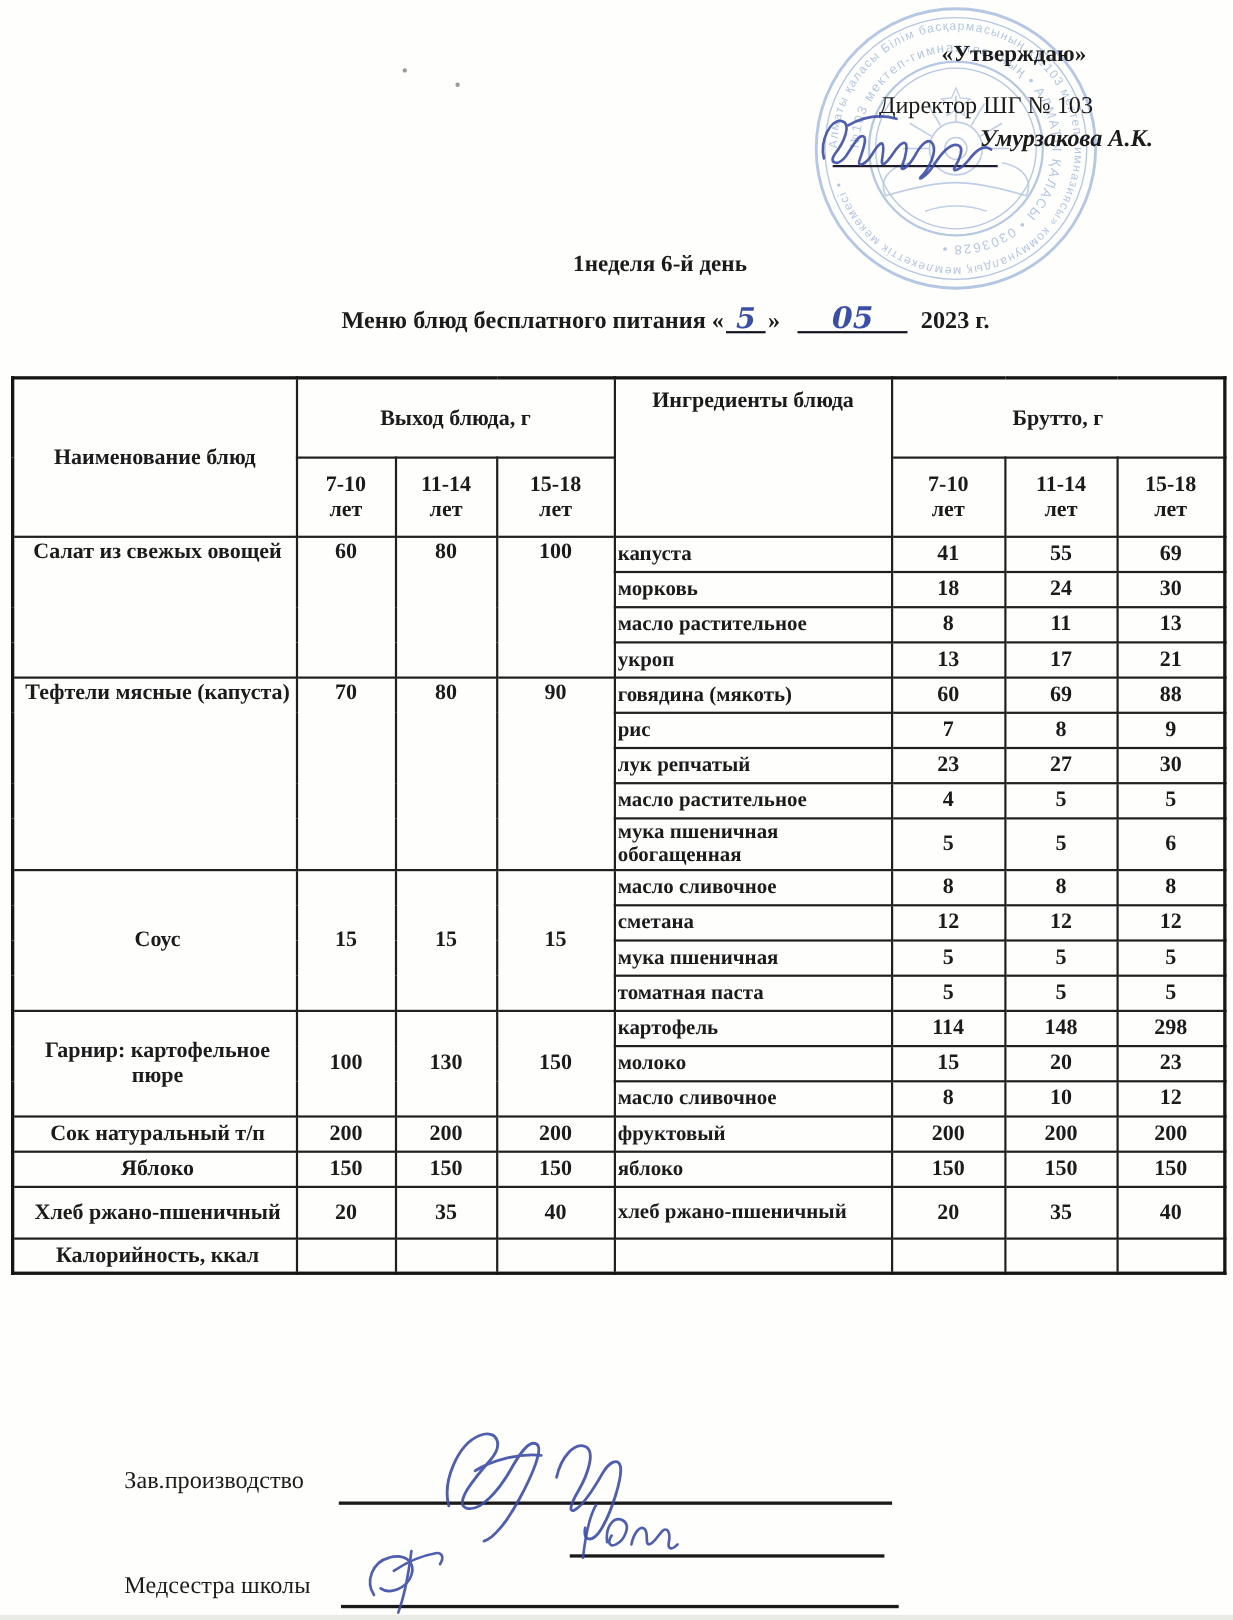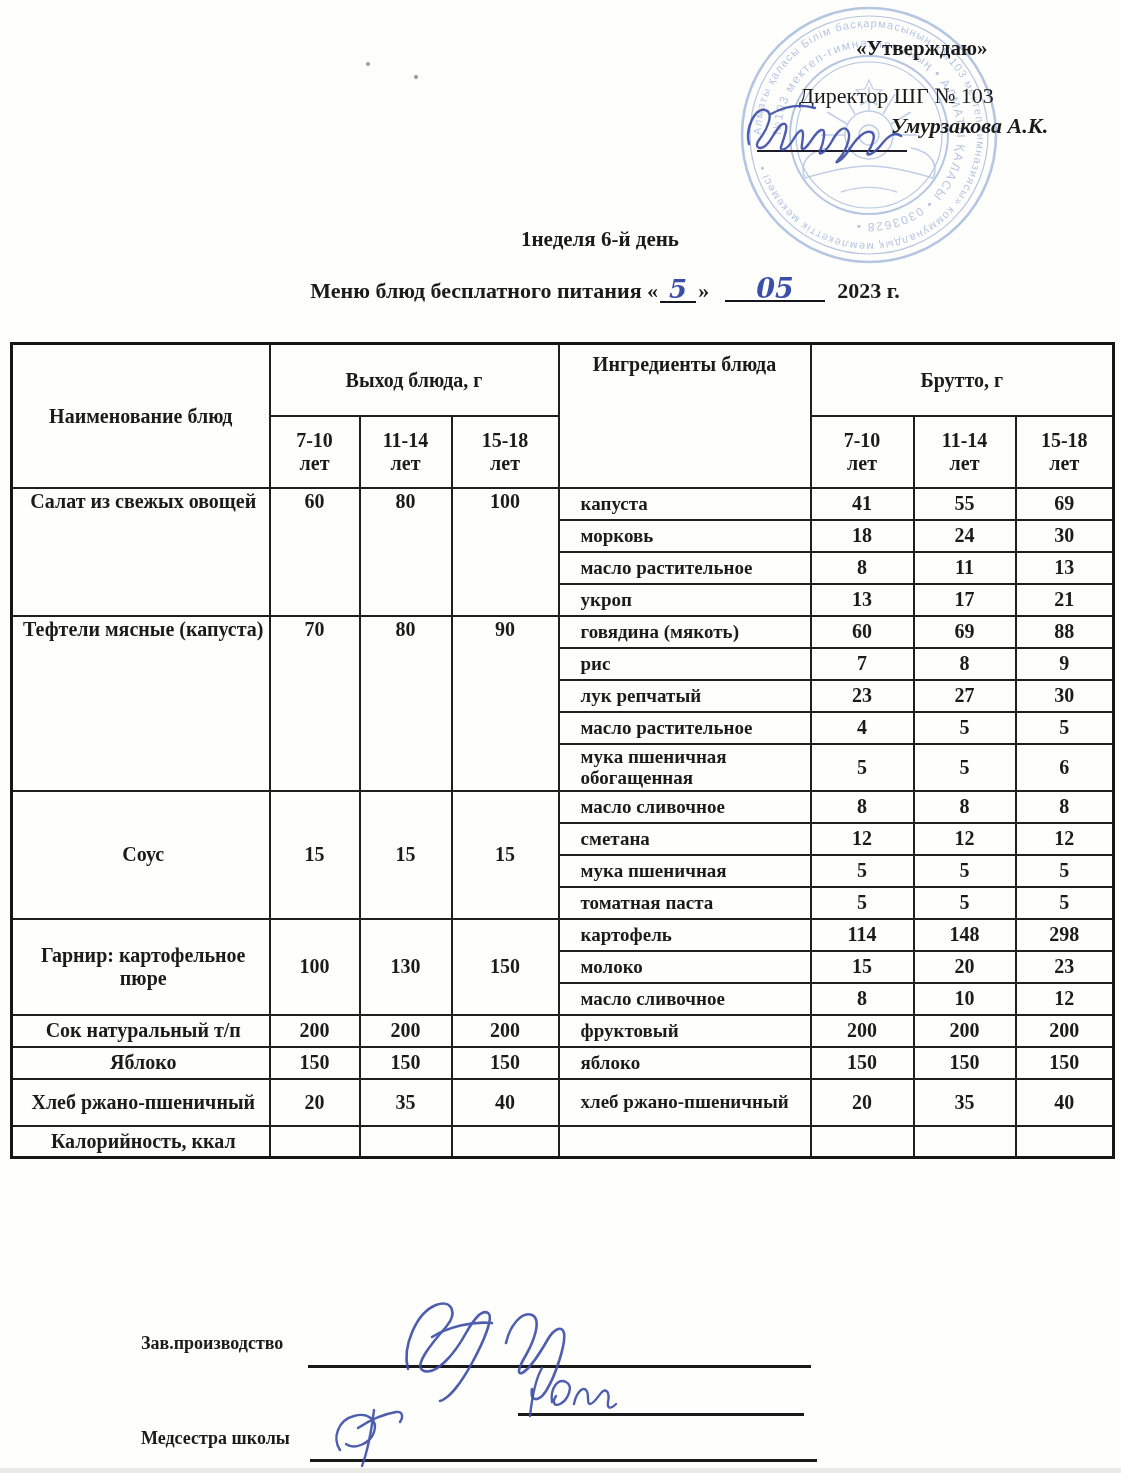--- a/index.html
+++ b/index.html
@@ -40,26 +40,26 @@
     line-height:1.12;
     overflow:hidden;
   }
   .menu-table{border:3px solid #161616;}
   .menu-table thead tr{height:72px;}
   .menu-table tbody tr{height:32px;}
   .menu-table tbody tr.tall{height:47px;}
   th{font-weight:bold;text-align:center;vertical-align:middle;}
   th.ing-head{vertical-align:top;padding-top:8px;}
   td.dish{text-align:center;padding-left:9px;}
-  td.ing{text-align:left;padding-left:21px;font-size:19px;}
+  td.ing{text-align:left;padding-left:2px;font-size:19px;}
   td.num{text-align:center;}
   .va-top{vertical-align:top;padding-top:4px;}
   .va-mid{vertical-align:middle;}
   
-  .foot-label{position:absolute;left:113px;font-size:18px;font-weight:bold;z-index:2;margin-left:28px;}
+  .foot-label{position:absolute;left:113px;font-size:22px;font-weight:normal;z-index:2;}
   .foot-line{position:absolute;border-top:3px solid #1a1a1a;z-index:2;}
   
   .dot{position:absolute;width:4px;height:4px;border-radius:50%;background:#9a9a98;z-index:1;}
   .bottom-shade{position:absolute;left:0;top:1468px;width:1121px;height:5px;background:#d9d9d5;opacity:.55;}
 </style>
 </head>
 <body>
 
 <div class="page">
 

